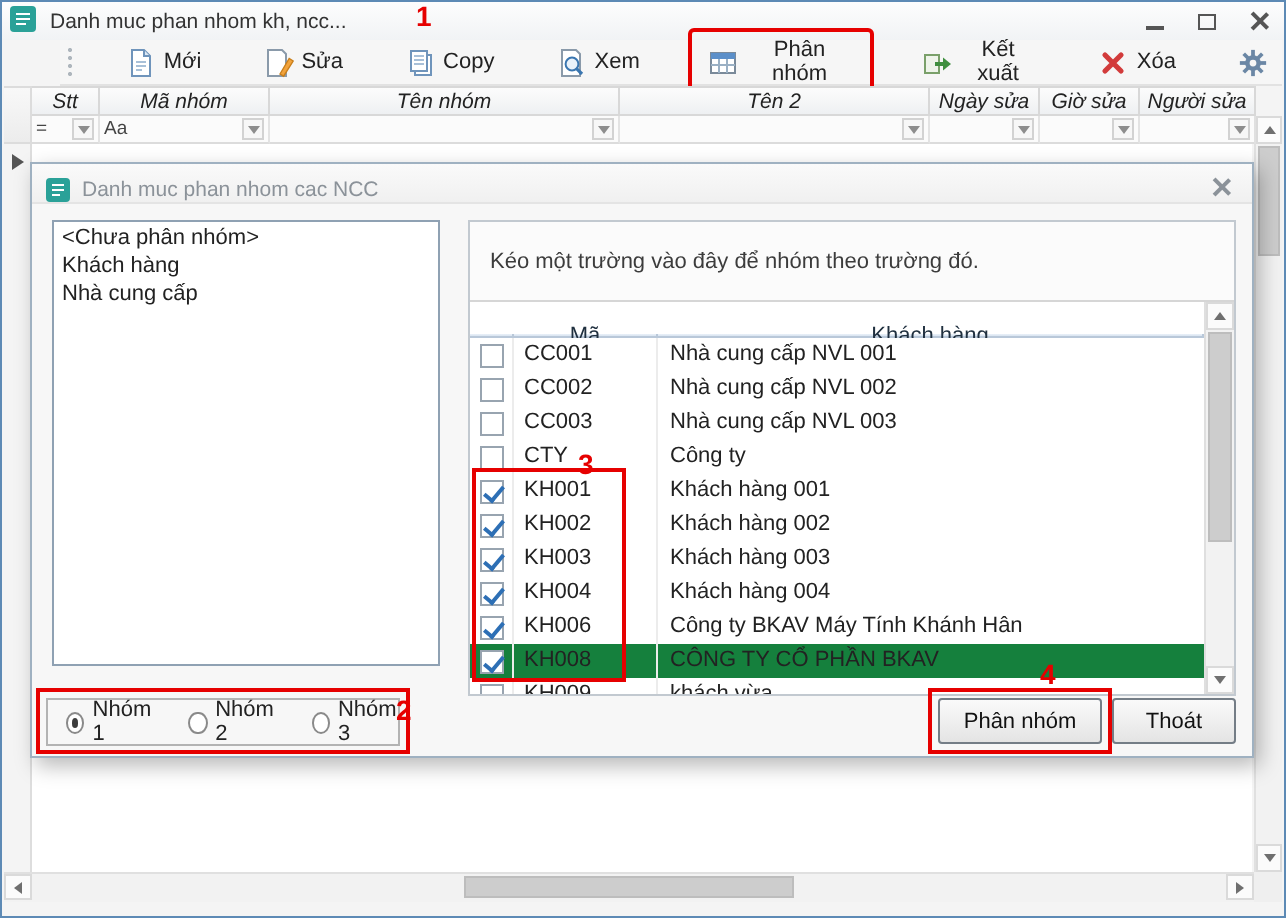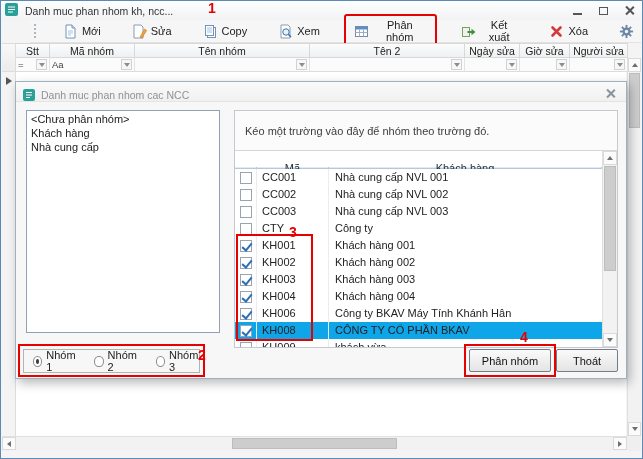--- a/index.html
+++ b/index.html
@@ -28,21 +28,21 @@
         background:transparent; font-size:11px; color:#222; font-family:inherit; cursor:default; }
   .ticon { display:inline-flex; width:15px; height:15px; }
   .ann-box-1 { display:inline-flex; border:2px solid #e60000; border-radius:3px; padding:0 1px; }
 
   
   .grid-corner { position:absolute; left:1px; top:42px; width:14px; height:29px;
                  background:linear-gradient(#f8f8f8,#ececec); border:1px solid #dcdcdc; border-left:none; }
   .indicator-col { position:absolute; left:1px; top:71px; width:14px; bottom:22px; background:#f4f4f4; border-right:1px solid #ddd; }
   .row-arrow { position:absolute; left:4px; top:5px; width:0; height:0;
                border-top:4px solid transparent; border-bottom:4px solid transparent; border-left:6px solid #555; }
-  .grid-head { position:absolute; left:15px; top:42px; height:15px; display:flex; }
+  .grid-head { position:absolute; left:15px; top:42px; height:15px; display:flex;font-style:italic; }
   .gh { height:15px; display:flex; align-items:center; justify-content:center; font-size:10.5px; color:#222;
         background:linear-gradient(#fcfcfc,#eef0f2); border-right:1px solid #d8d8d8; border-bottom:1px solid #d8d8d8; border-top:1px solid #d8d8d8; }
   .filter-row { position:absolute; left:15px; top:57px; height:14px; display:flex; }
   .fc { height:14px; display:flex; align-items:center; justify-content:space-between; padding:0 2px;
         background:#fbfbfb; border-right:1px solid #e3e3e3; border-bottom:1px solid #dcdcdc; font-size:9.5px; color:#444; }
   .funnel-box { width:11px; height:11px; border:1px solid #d2d2d2; background:#f7f7f7; display:flex; align-items:center; justify-content:center; }
   .funnel { width:0; height:0; border-left:3px solid transparent; border-right:3px solid transparent; border-top:4px solid #8d8d8d; }
   .grid-body { position:absolute; left:15px; top:71px; right:16px; bottom:22px; background:#fff; }
   .first-row-line { position:absolute; left:0; right:0; top:16px; border-bottom:1px solid #f0f0f0; }
 
@@ -74,21 +74,21 @@
 
   .panel { position:absolute; left:218px; top:8px; width:384px; height:238px; background:#fff; border:1px solid #c2c9d0; }
   .group-hint { position:absolute; left:0; right:0; top:0; height:40px; background:#fbfbfb; border-bottom:1px solid #d6d6d6;
                 display:flex; align-items:center; padding-left:10px; color:#3c3c3c; font-size:11px; }
   .dgrid-head { position:absolute; left:0; top:40px; right:15px; height:18px; display:flex; }
   .dh { display:flex; align-items:center; justify-content:center; font-size:11px; color:#20303f;
         background:linear-gradient(#eaf1f9,#d9e4f0); border-right:1px solid #b9c8d9; border-bottom:1px solid #b9c8d9;margin-top:16px; }
   .dh-cb { width:22px; } .dh-code { width:72px; } .dh-name { flex:1; }
   .dgrid-rows { position:absolute; left:0; top:58px; right:15px; bottom:0; overflow:hidden; background:#fff; }
   .grow { display:flex; height:17px; line-height:17px; font-size:11px; }
-  .grow.sel { background:#0ea5e9; }
+  .grow.sel { background:#15803d; }
   .c-cb { width:22px; display:flex; align-items:center; justify-content:center; border-right:1px solid #ececec; }
   .c-code { width:72px; padding-left:5px; border-right:1px solid #ececec; white-space:nowrap; overflow:hidden; }
   .c-name { flex:1; padding-left:6px; white-space:nowrap; overflow:hidden; }
   .cb { width:12px; height:12px; border:1px solid #98a4b0; background:#fff; position:relative; display:inline-block; }
   .cb.checked::after { content:""; position:absolute; left:3px; top:0; width:4px; height:8px;
                        border:solid #2d6fb5; border-width:0 2px 2px 0; transform:rotate(40deg); }
   .dlg-vscroll { position:absolute; right:0; top:40px; width:15px; bottom:0; background:#f2f2f2; border-left:1px solid #dfdfdf; }
 
   .groupbox { position:absolute; left:7px; top:247px; width:177px; height:24px; border:1px solid #b3b3b3;
               display:flex; align-items:center; padding:0 9px; gap:17px; }

